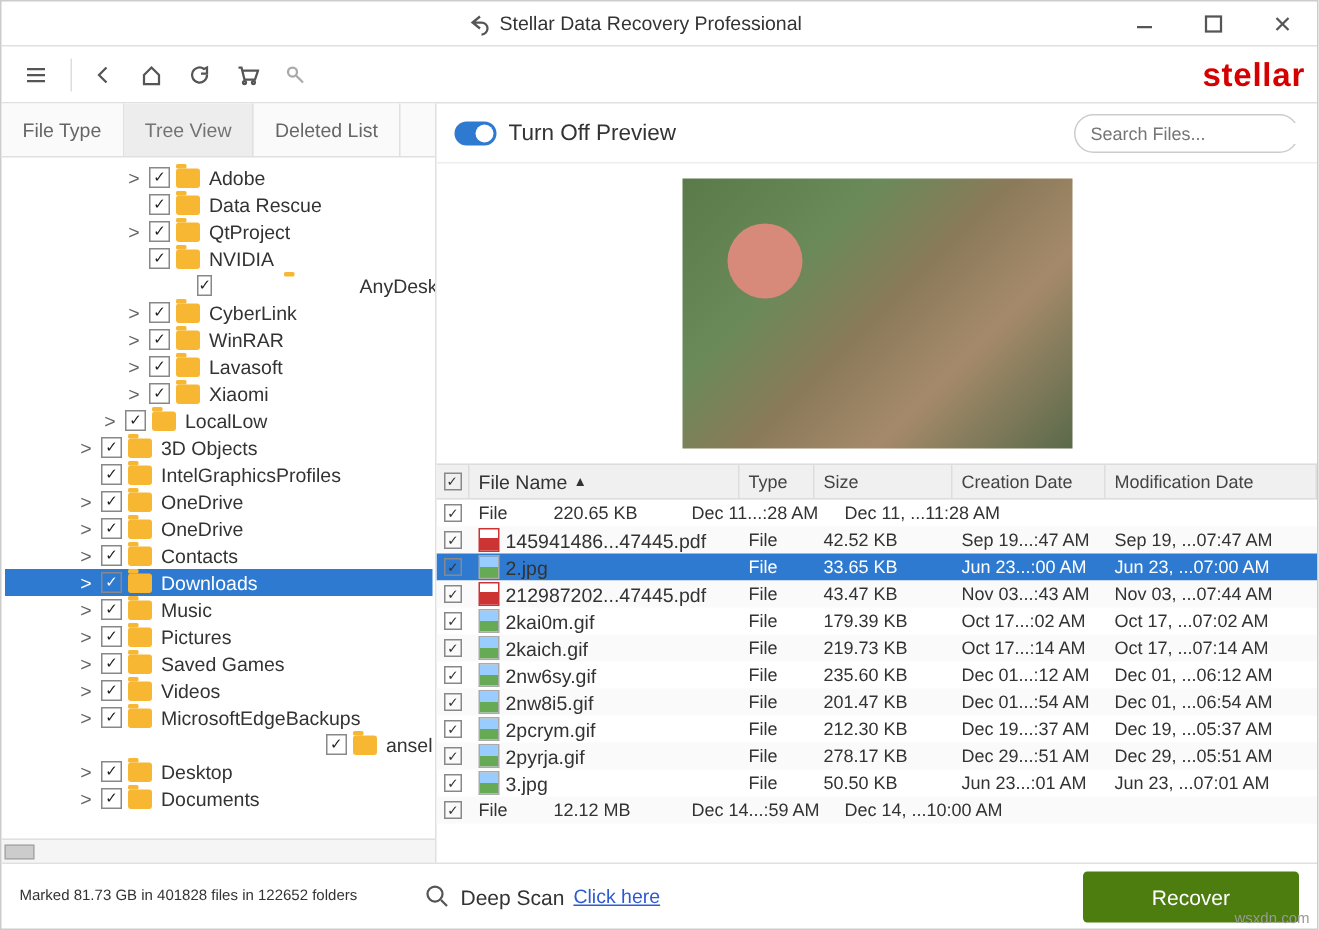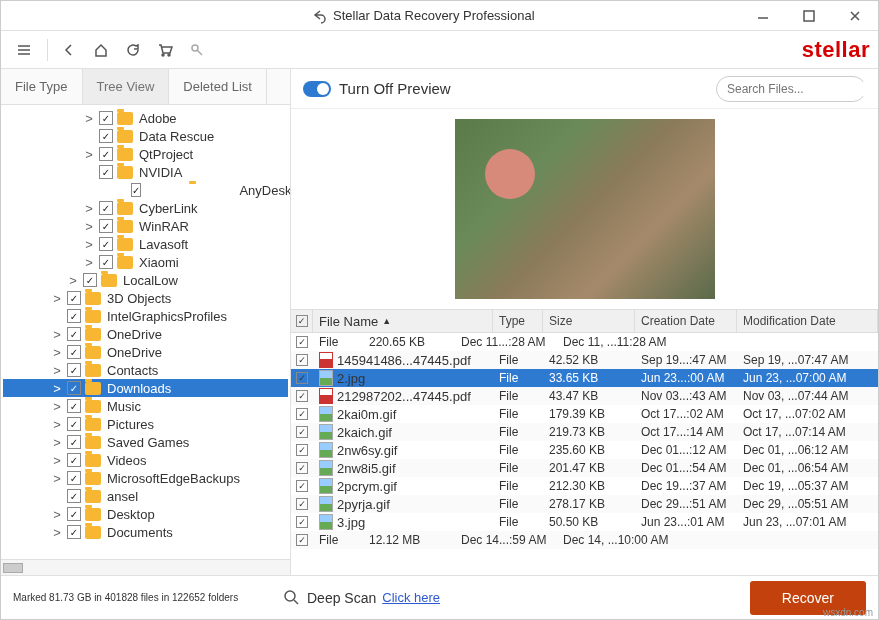--- a/index.html
+++ b/index.html
@@ -62,21 +62,21 @@
 .cell.cdate{width:102px}
 .cell.mdate{flex:1}
 .fico{width:14px;height:16px;border:1px solid #aaa;background:#fff;display:inline-block;flex-shrink:0}
 .fico.pdf{border-color:#c33;background:linear-gradient(#fff 40%,#c33 40%)}
 .fico.img{background:linear-gradient(#9cf 50%,#6a5 50%)}
 .fico.vid{background:#f80;clip-path:polygon(20% 10%,20% 90%,85% 50%)}
 .bottom{height:44px;border-top:1px solid #e0e0e0;display:flex;align-items:center;padding:0 12px}
 .status{font-size:10px;color:#333;width:270px;line-height:1.3}
 .deep{display:flex;align-items:center;gap:6px}
 .deep a{color:#2e5ad1;text-decoration:underline}
-.recover{margin-left:auto;background:#c2410c;color:#fff;border:none;padding:9px 32px;font-size:14px;border-radius:3px}
+.recover{margin-left:auto;background:#4d7c0f;color:#fff;border:none;padding:9px 46px;font-size:14px;border-radius:3px}
 .watermark{position:absolute;bottom:2px;right:6px;font-size:10px;color:#999}
 svg{width:16px;height:16px;stroke:#555;stroke-width:1.5;fill:none}
 </style>
 </head>
 <body>
 
 <div class="titlebar">
   <div class="title-spacer"></div>
   <div class="title">
     <svg>
@@ -268,21 +268,21 @@
           <span class="cb c"></span>
           <span class="fld"></span>
           <span>Videos</span>
         </div>
         <div class="node" style="padding-left: 48px;">
           <span class="ar">&gt;</span>
           <span class="cb c"></span>
           <span class="fld"></span>
           <span>MicrosoftEdgeBackups</span>
         </div>
-        <div class="node" style="padding-left: 48px;">
+        <div class="node" style="padding-left: 48px; justify-content: flex-end;">
           <span class="ar"></span>
           <span class="cb c"></span>
           <span class="fld"></span>
           <span>ansel</span>
         </div>
         <div class="node" style="padding-left: 48px;">
           <span class="ar">&gt;</span>
           <span class="cb c"></span>
           <span class="fld"></span>
           <span>Desktop</span>

